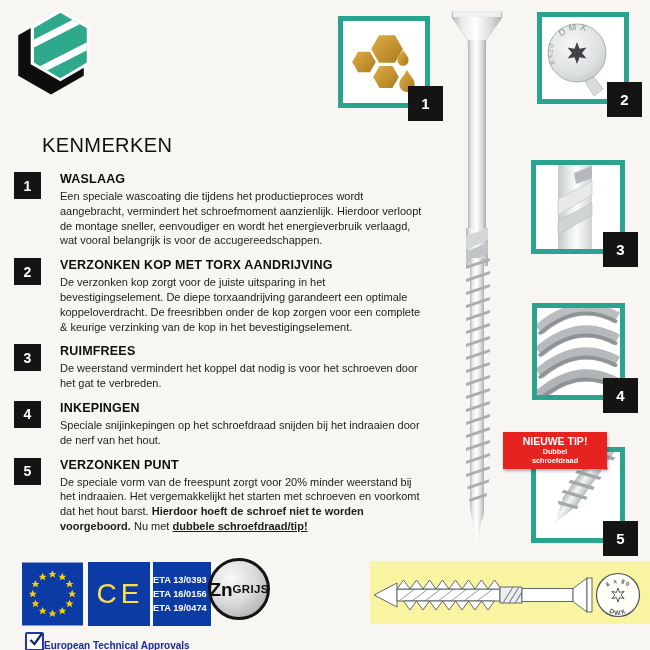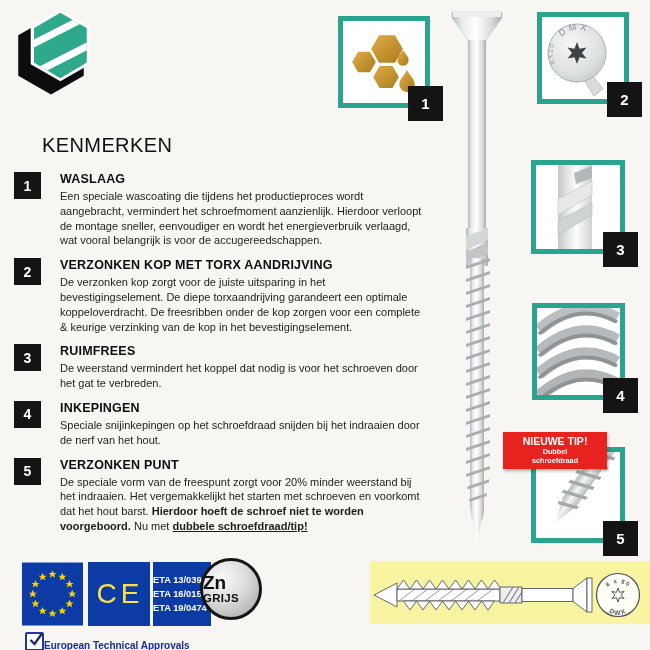--- a/index.html
+++ b/index.html
@@ -35,24 +35,24 @@
   .ypanel{position:absolute;left:370px;top:561px;width:280px;height:63px;background:#f9f4a2}
   .ypanel svg{display:block;width:100%;height:100%}
 
   .euflag{position:absolute;left:22px;top:562px;width:61px;height:64px}
   .cebox{position:absolute;left:88px;top:562px;width:62px;height:64px;background:#0d3ba5;
          display:flex;align-items:center;justify-content:center}
   .cebox span{color:#fde047;font-size:28px;font-weight:normal;letter-spacing:4px;padding-left:2px}
   .etabox{position:absolute;left:153px;top:562px;width:58px;height:64px;background:#0d3ba5;
           display:flex;flex-direction:column;justify-content:center;gap:4px}
   .etabox div{color:#fff;font-size:9.3px;font-weight:bold;text-align:left;white-space:nowrap}
-  .zn{position:absolute;left:200px;top:558px;width:62px;height:62px;border-radius:50%;
+  .zn{position:absolute;left:208px;top:558px;width:62px;height:62px;border-radius:50%;
       border:3px solid #141414;box-sizing:border-box;
       background:radial-gradient(circle at 35% 30%,#f8f8f8,#dcdcdc 45%,#b5b5b5 80%,#cccccc);
-      display:flex;flex-direction:column;justify-content:center}
+      display:flex;flex-direction:row;align-items:center;justify-content:center}
   .zn .sym{font-size:19px;font-weight:bold;color:#0e0e0e;line-height:19px}
   .zn .fin{font-size:11.5px;font-weight:bold;color:#0e0e0e;line-height:13px;letter-spacing:.3px}
 
   .approvals{position:absolute;left:25px;top:632px;display:flex;align-items:flex-end;gap:0}
   .checkbox{width:15px;height:15px;background:#fff;border:2px solid #2438a5;border-radius:2px;
             position:relative}
   .checkbox svg{position:absolute;left:1px;top:-2px;overflow:visible}
   .approvals span{font-size:10px;font-weight:bold;color:#1b2aa2}
 </style>
 </head>

